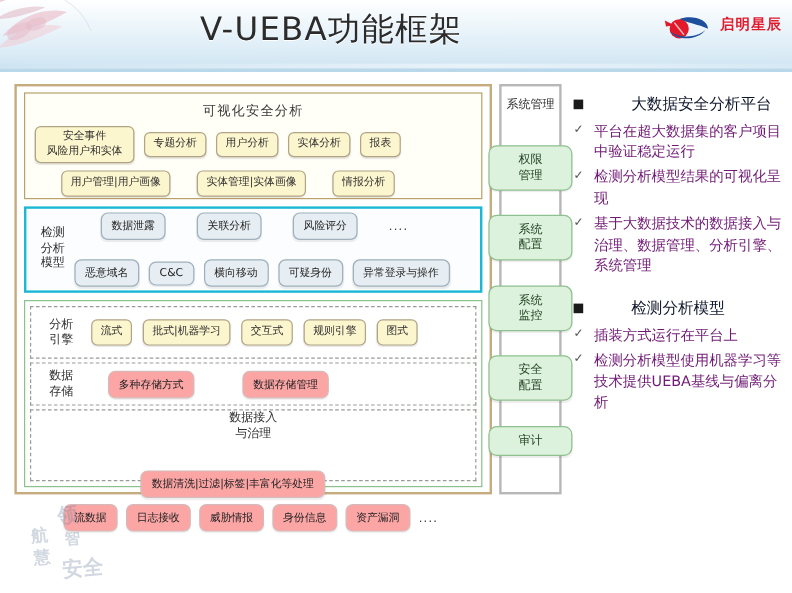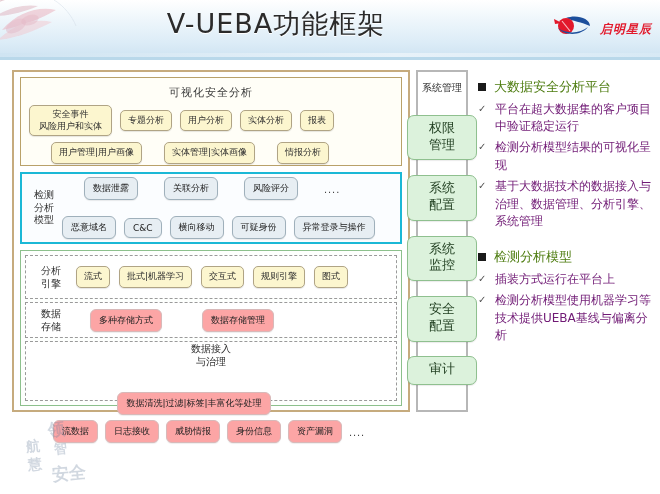--- a/index.html
+++ b/index.html
@@ -22,21 +22,21 @@
     position:absolute;left:-6px;top:-4px;width:140px;height:62px;
     opacity:.85;
   }
   .banner-title{
     position:absolute;left:0;top:6px;width:552px;text-align:center;
     font-size:27px;color:#2b2b2b;letter-spacing:1px;
     font-family:"DejaVu Sans","Liberation Sans",sans-serif;
     text-shadow:0 1px 0 #ffffff;
   }
   .logo{
-    position:absolute;right:8px;top:12px;height:26px;display:flex;align-items:flex-end;gap:8px;font-style:italic;
+    position:absolute;right:8px;top:12px;height:26px;display:flex;align-items:flex-start;gap:8px;
   }
   .logo-mark{position:relative;width:40px;height:24px;}
   .logo-text{
     font-size:12px;font-weight:bold;color:#e2182b;letter-spacing:1px;
     font-family:"DejaVu Sans","Liberation Sans",sans-serif;
   }
   .hdr-line{
     position:absolute;left:0;top:57px;width:660px;height:3px;background:#b9d8ea;
   }
 
@@ -123,34 +123,35 @@
     display:flex;flex-direction:column;align-items:center;justify-content:space-between;
   }
   .sys-title{
     font-size:10px;color:#2f2f2f;margin-top:10px;text-align:center;line-height:1.2;
     font-family:"DejaVu Sans","Liberation Sans",sans-serif;
   }
   .sys-list{flex:1;display:flex;flex-direction:column;justify-content:space-evenly;
             align-items:center;width:100%;padding:6px 0 10px;box-sizing:border-box;}
   .chipg{
     border:1px solid #8fc08f;border-radius:7px;background:#dcf2dc;
-    font-size:13px;color:#1f3d1f;text-align:center;line-height:1.3;
+    font-size:10px;color:#1f3d1f;text-align:center;line-height:1.3;
     padding:5px 19px;min-width:30px;
-    font-family:Liberation Mono, monospace;
+    font-family:Liberation Sans, sans-serif;
     box-shadow:0 1px 1px rgba(0,0,0,.08);
   }
 
   
   .panel{position:absolute;left:478px;top:78px;width:176px;}
   .blk{margin-bottom:2px;}
   .b-head{display:flex;align-items:flex-start;gap:8px;margin-bottom:5px;}
   .sq{width:8px;height:8px;background:#1a1a1a;margin-top:5px;flex:0 0 8px;}
   .b-head-txt{
-    font-size:13px;color:#4d7c0f;line-height:1.35;
+    font-size:13px;color:#0f172a;line-height:1.35;
     font-family:Liberation Sans, sans-serif;
+    margin-left:32px;
   }
   .b-item{display:flex;align-items:flex-start;gap:8px;margin-bottom:4px;}
   .ck{
     width:9px;flex:0 0 9px;color:#555;font-size:10px;margin-top:3px;line-height:1;
   }
   .b-txt{
     font-size:12px;color:#701a75;line-height:1.45;
     font-family:"DejaVu Sans","Liberation Sans",sans-serif;
   }
   .gap{height:14px;}

